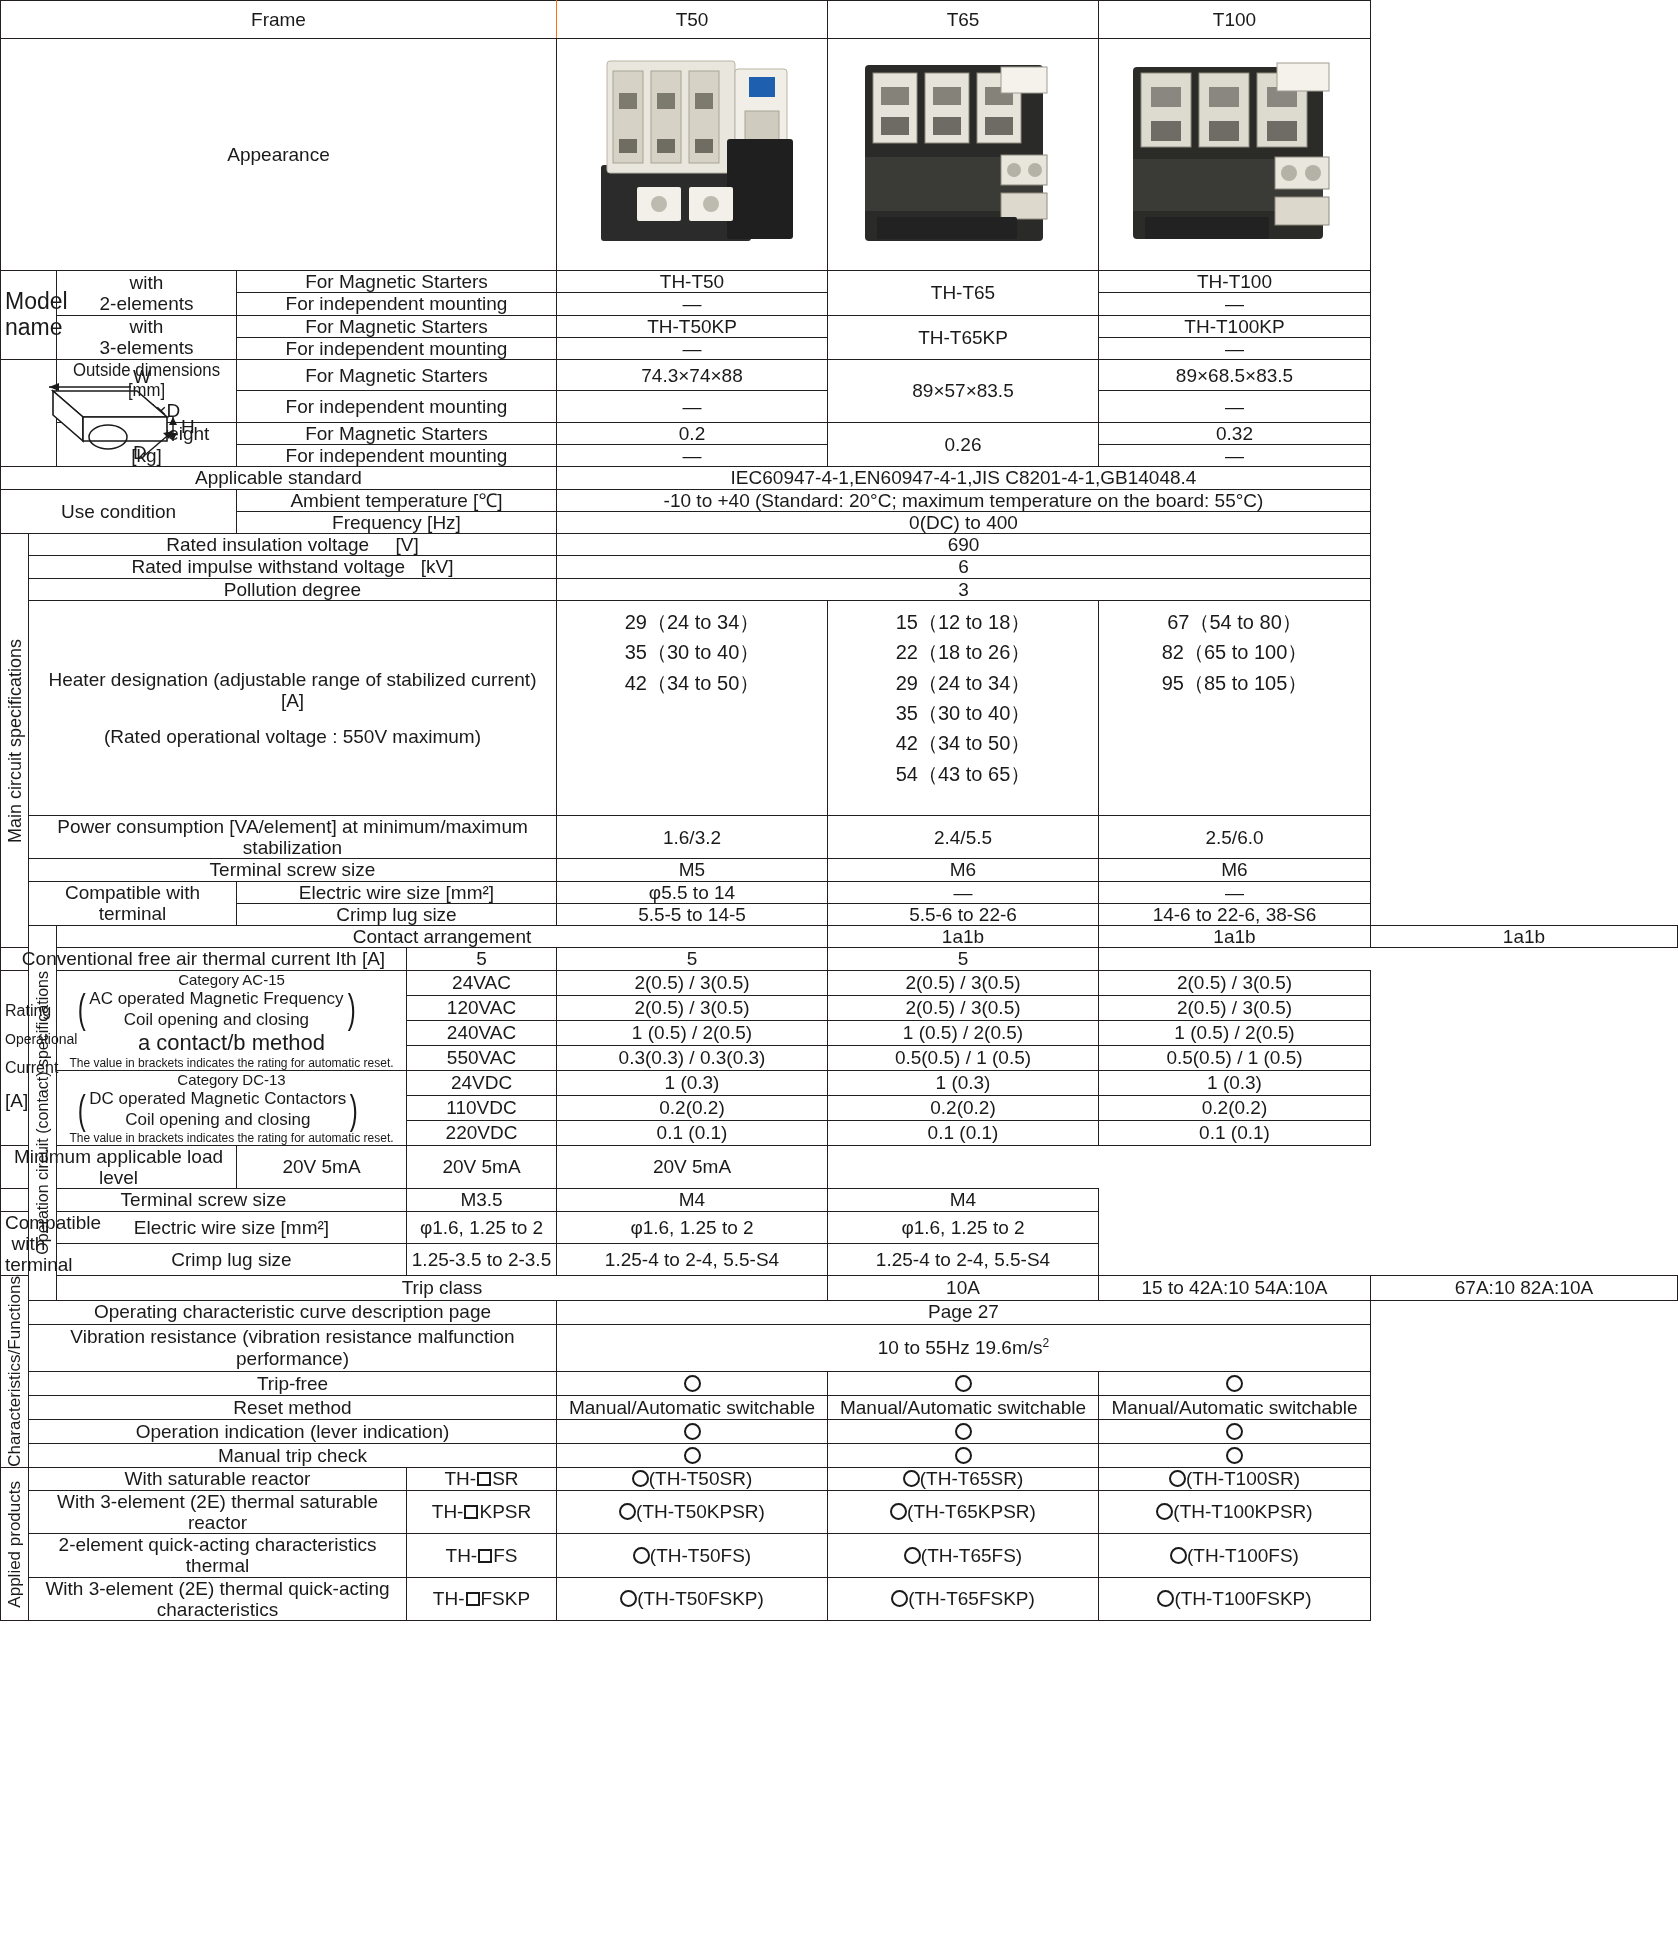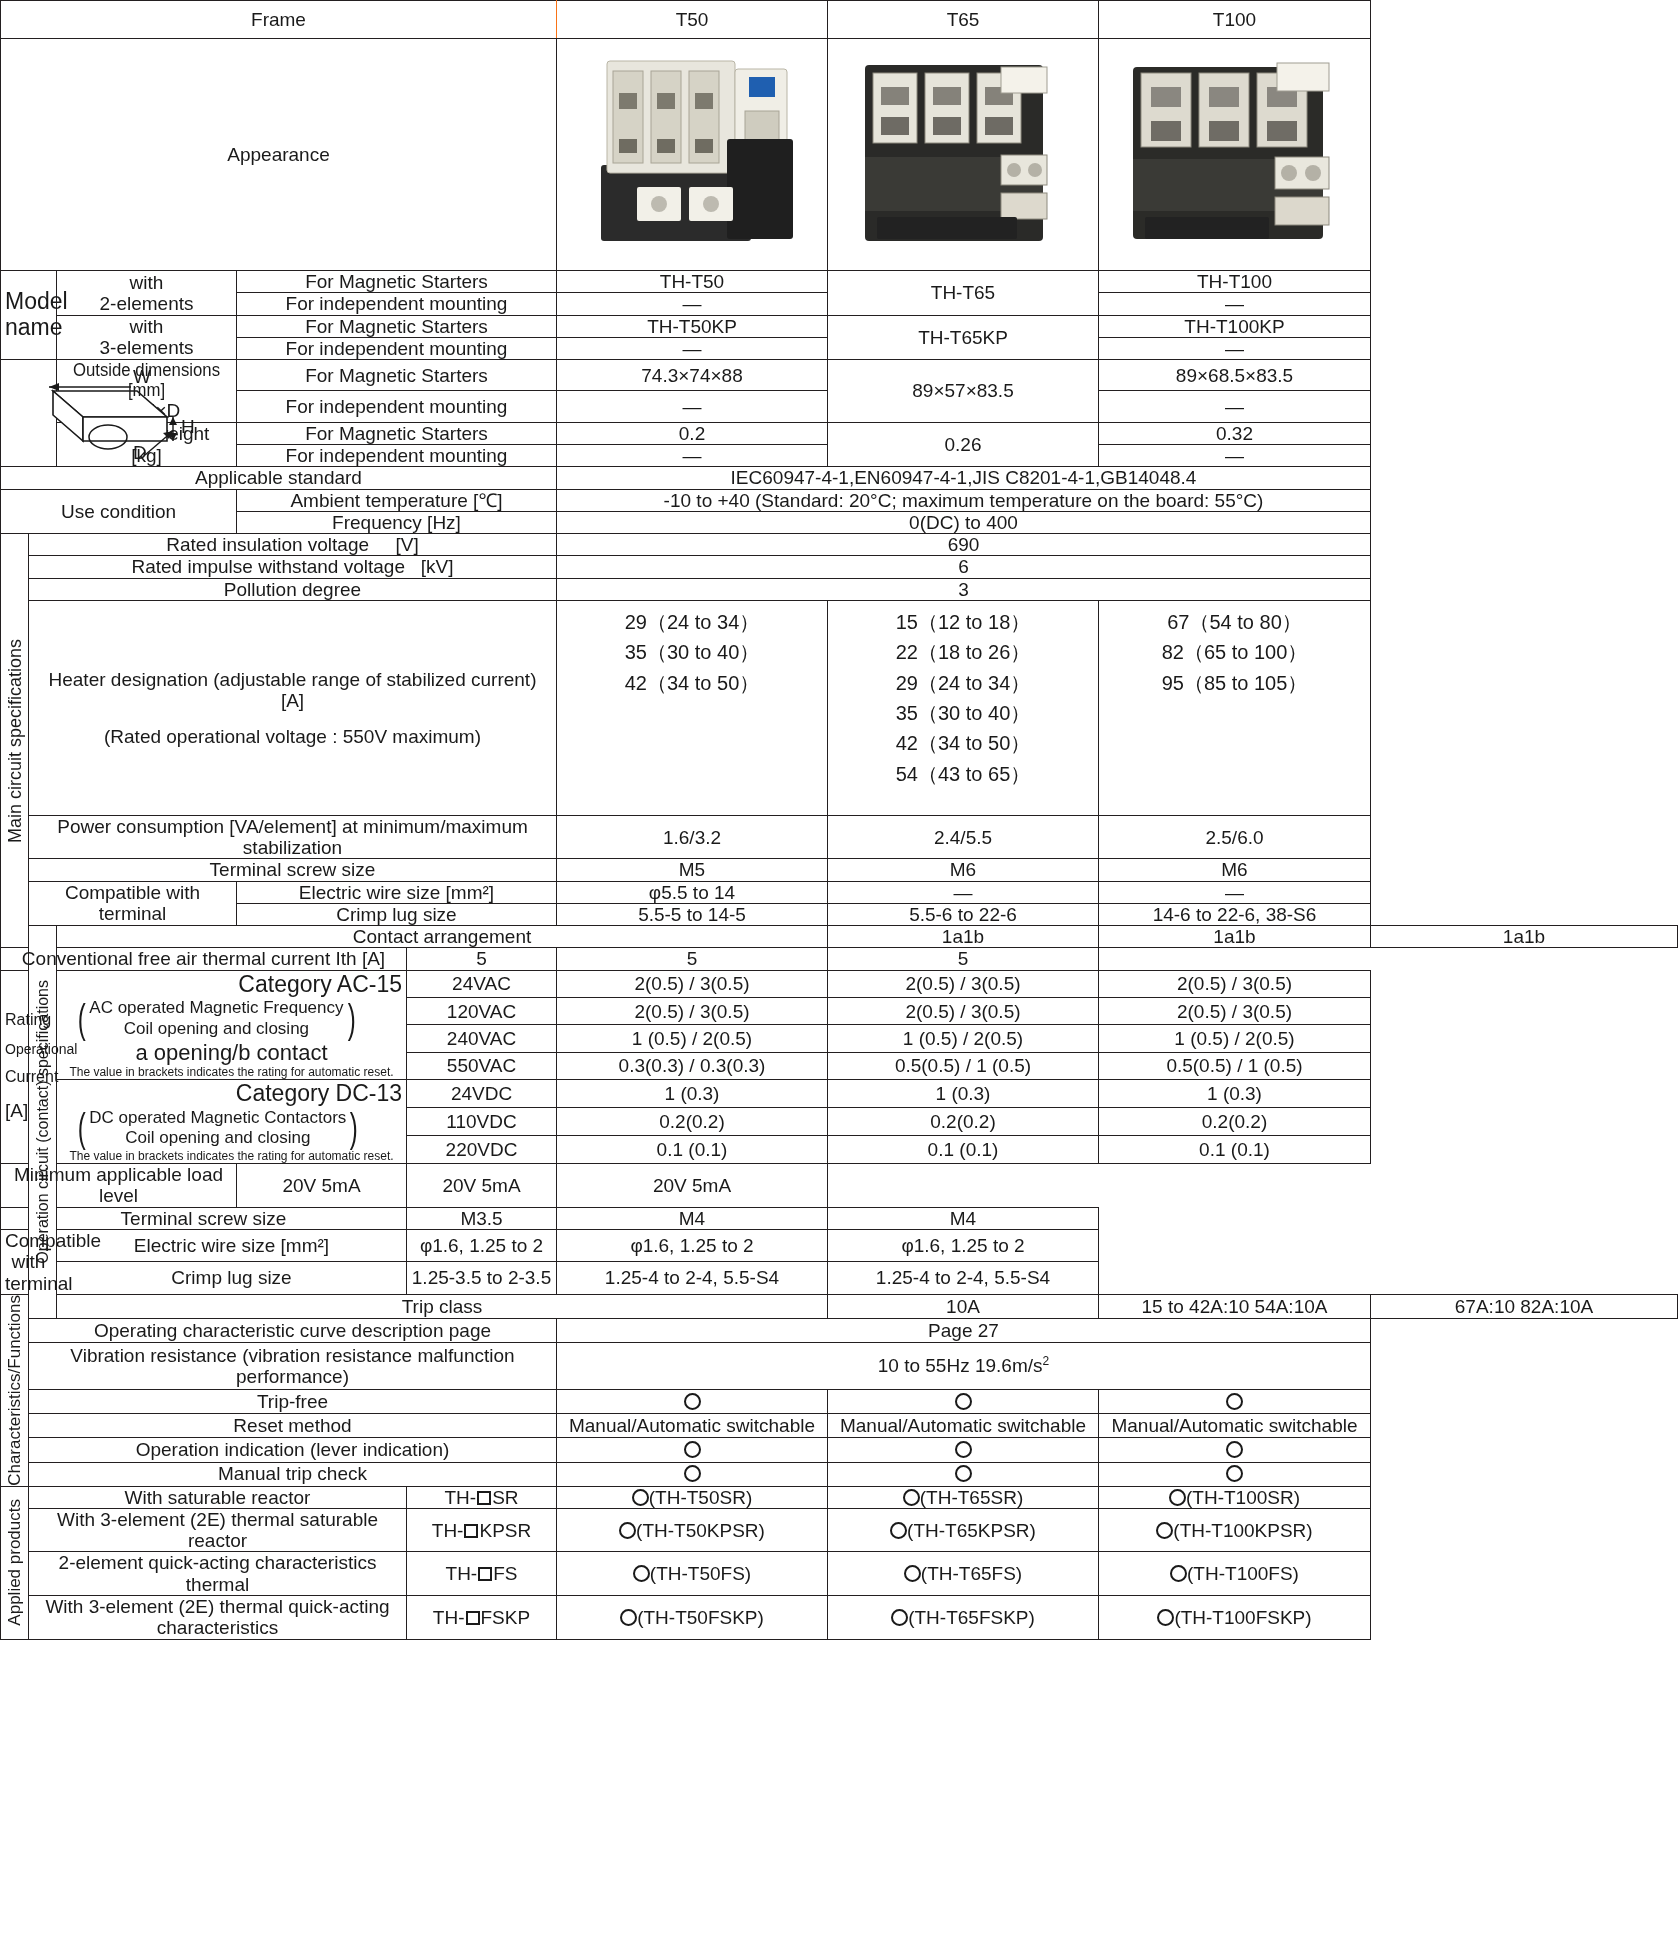--- a/index.html
+++ b/index.html
@@ -80,21 +80,21 @@
     line-height: 1.45;
     padding: 4px 10px;
   }
   
   td.rating-block {
     background: #d8d8d0;
     text-align: left;
     padding: 3px 6px 2px 8px;
     vertical-align: top;
   }
-  .cat-title { font-size: 23px; line-height: 1.15; text-align: right; }
+  .cat-title { font-size: 15px; line-height: 1.15; }
   .paren-wrap {
     display: flex;
     align-items: center;
     margin: 1px 0 0 14px;
   }
   .paren {
     font-size: 40px;
     line-height: 0.82;
     font-weight: 300;
     transform: scaleX(0.6);
@@ -420,21 +420,21 @@
   <td class="rating-block" colspan="2" rowspan="4">
     <div class="cat-title">Category AC-15</div>
     <div class="paren-wrap">
       <span class="paren">(</span>
       <span class="paren-lines">
         <span>AC operated Magnetic Frequency</span><br>
         <span>Coil opening and closing</span>
       </span>
       <span class="paren">)</span>
     </div>
-    <div class="contact-line">a opening/b contact</div>
+    <div class="contact-line">a contact/b method</div>
     <div class="note">The value in brackets indicates the rating for automatic reset.</div>
   </td>
   <td class="lbl">24VAC</td>
   <td class="val">2(0.5) / 3(0.5)</td>
   <td class="val">2(0.5) / 3(0.5)</td>
   <td class="val">2(0.5) / 3(0.5)</td>
 </tr>
 <tr>
   <td class="lbl">120VAC</td>
   <td class="val">2(0.5) / 3(0.5)</td>

